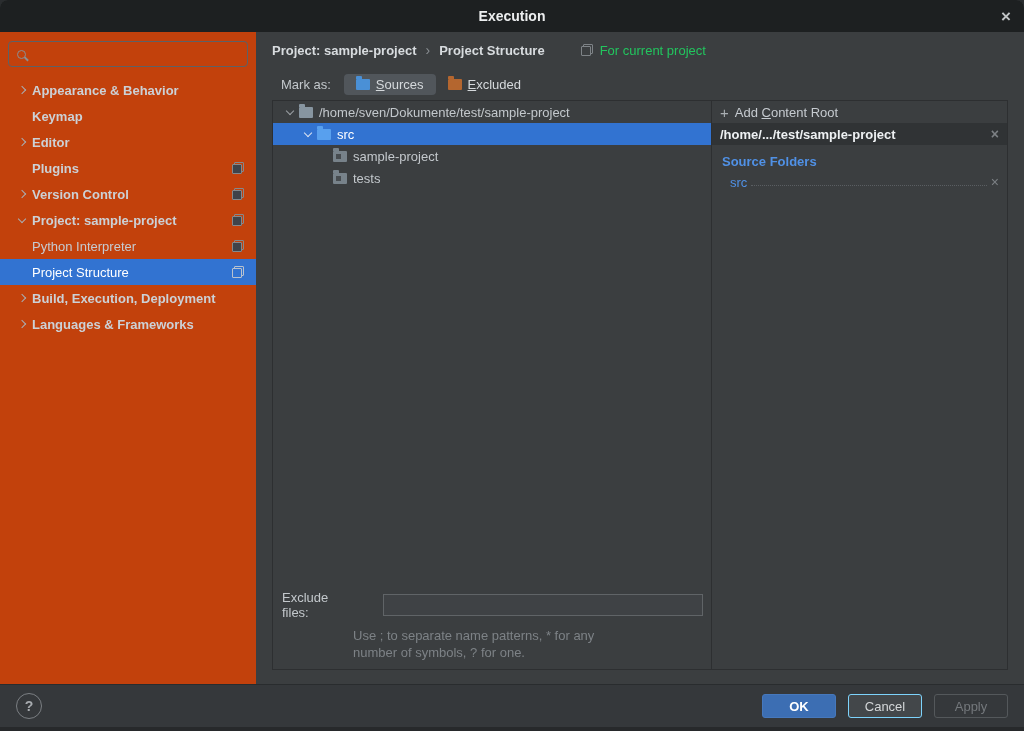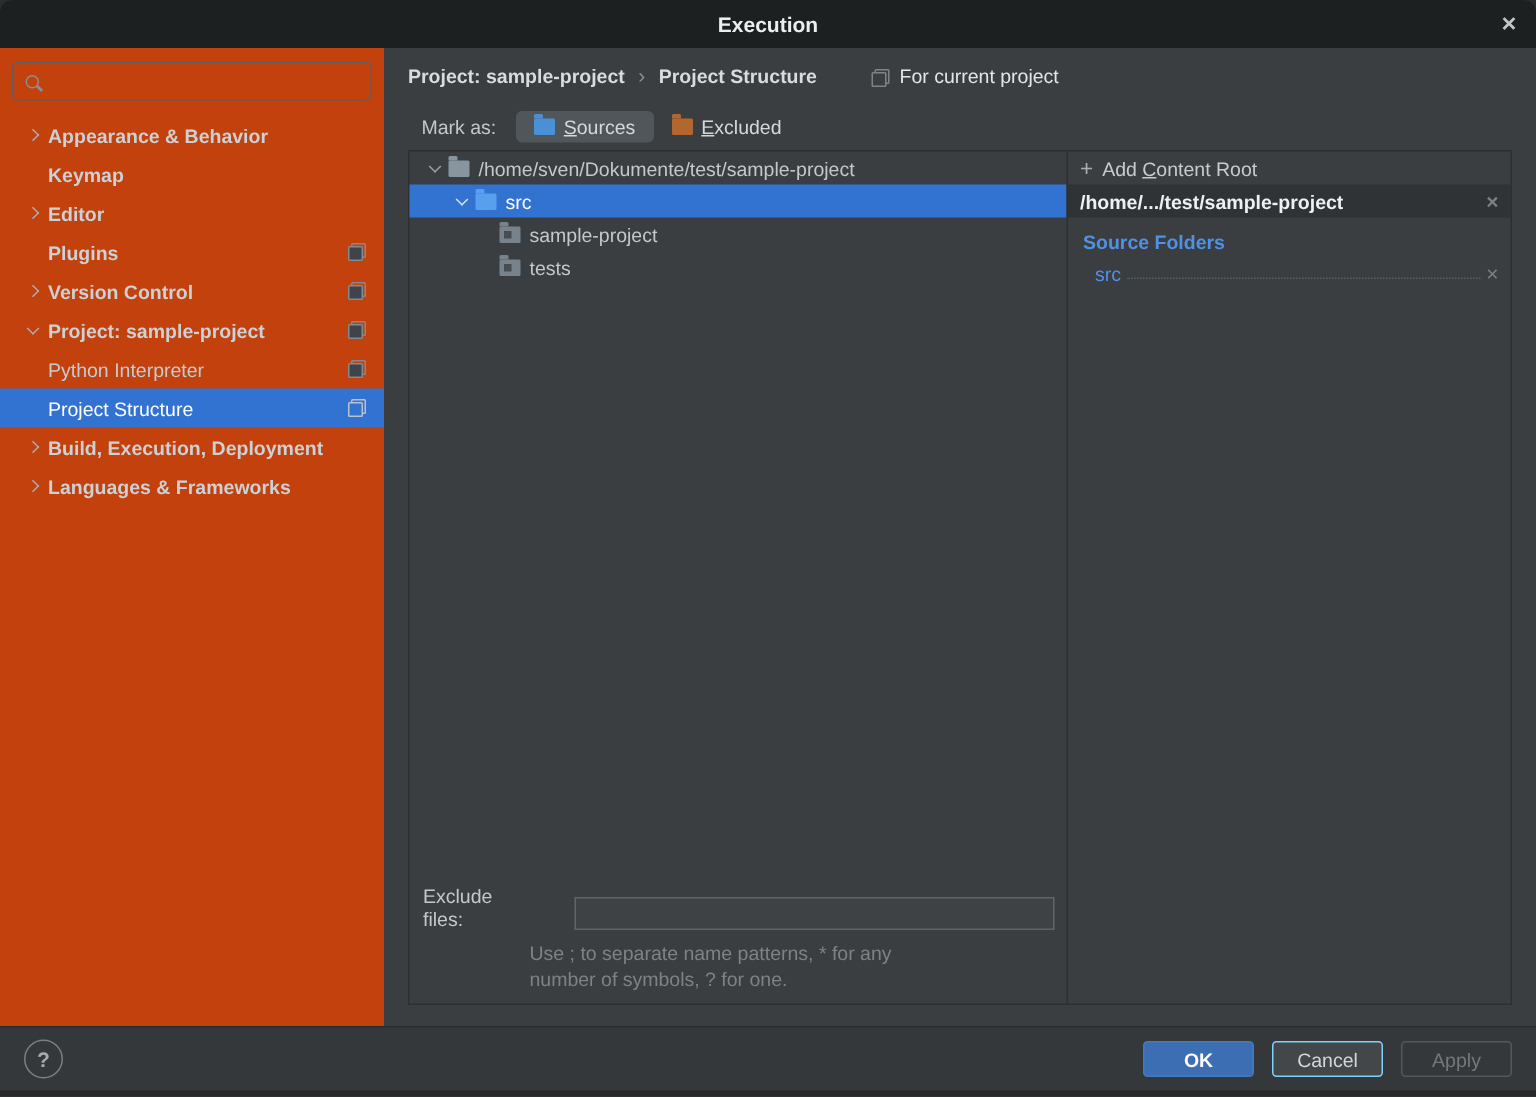--- a/index.html
+++ b/index.html
@@ -55,21 +55,21 @@
   .nav-row.selected .ppicon::before, .nav-row.selected .ppicon::after { border-color:#b9c2cf; }
   .nav-row.selected .ppicon::after { background:#3273d1; }
   .scope .ppicon::after { background:#3b3e40; }
   .scope .ppicon::before, .scope .ppicon::after { border-color:#7e8387; }
 
   
   .content { flex:1; min-width:0; display:flex; flex-direction:column; padding:0 16px 14px 16px; }
   .breadcrumbs { height:36px; flex:none; display:flex; align-items:center; }
   .bc { font-weight:bold; color:#d8dcdf; }
   .bc-sep { color:#8a8f93; font-size:14px; margin:0 9px; }
-  .scope { margin-left:36px; display:flex; align-items:flex-end; gap:7px; color:#e5e5e5; }
+  .scope { margin-left:36px; display:flex; align-items:center; gap:7px; color:#22c55e; }
 
   .markas-row { height:32px; flex:none; display:flex; align-items:center; padding-left:9px; }
   .markas-label { color:#c3c8cc; margin-right:13px; }
   .chipbtn { display:flex; align-items:center; gap:6px; padding:3px 12px; border-radius:4px; }
   .chipbtn.active { background:#51565b; }
   .chip-label { color:#d5d9dc; white-space:pre; }
 
   .folder { width:14px; height:11px; border-radius:1px; position:relative; flex:none; }
   .folder::before { content:''; position:absolute; top:-3px; left:0; width:6px; height:3px;
     border-radius:1px 1px 0 0; background:inherit; }
@@ -86,21 +86,21 @@
   .treepane { flex:1; min-width:0; display:flex; flex-direction:column; }
   .tree-row { height:22px; flex:none; display:flex; align-items:center; color:#c3c8cc; }
   .tree-row .chev-box { width:18px; flex:none; display:flex; align-items:center; justify-content:center; }
   .tree-row .folder { margin-right:6px; }
   .tree-row.root { padding-left:8px; }
   .tree-row.src { padding-left:26px; }
   .tree-row.child { padding-left:60px; }
   .tree-row.selected { background:#3273d1; color:#ffffff; }
 
   .exclude { margin-top:auto; padding:0 8px 8px 9px; flex:none; }
-  .exclude-row { display:flex; align-items:flex-end;gap:30px; }
+  .exclude-row { display:flex; align-items:center;gap:30px; }
   .exclude-label { width:71px; flex:none; color:#c3c8cc; }
   .exclude-input { width:352px; height:22px; background:#3f4245; border:1px solid #606467;
     color:#d0d4d8; font:inherit; padding:0 6px; outline:none; }
   .exclude-hint { margin-left:71px; margin-top:7px; color:#7d8286; line-height:17px; }
 
   
   .rightpane { width:296px; flex:none; border-left:1px solid #2d2f31; display:flex; flex-direction:column; }
   .addroot { height:22px; flex:none; display:flex; align-items:center; padding-left:8px; color:#c6cbd0; }
   .addroot .plus { color:#a9aeb2; font-size:15px; margin-right:6px; }
   .addroot .lbl { white-space:pre; }

